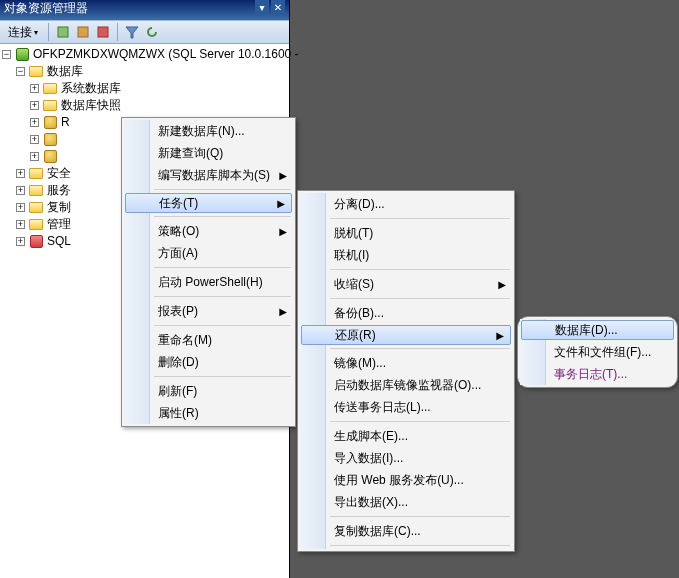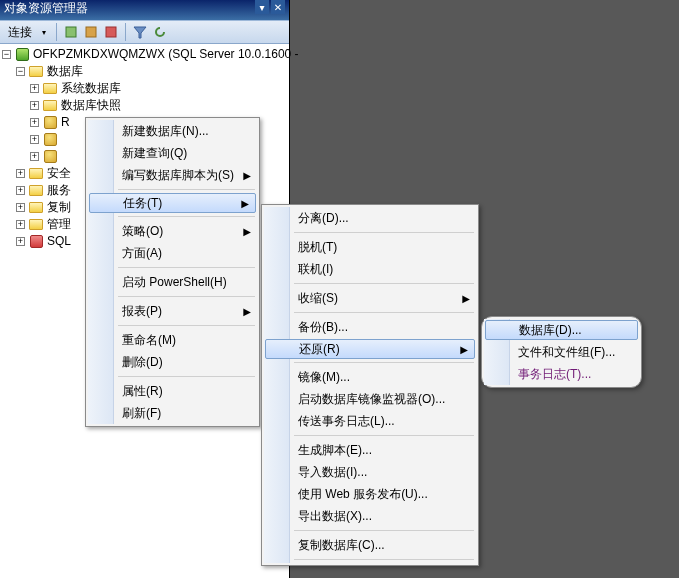--- a/index.html
+++ b/index.html
@@ -5,46 +5,46 @@
 * { box-sizing: border-box; margin: 0; padding: 0; }
 body { font-family: "Microsoft YaHei", SimSun, sans-serif; font-size: 12px; background: #585858; width: 679px; height: 578px; overflow: hidden; position: relative; }
 
 .panel { width: 290px; height: 578px; background: #fff; border-right: 1px solid #000; position: relative; }
 .panel-titlebar { background: linear-gradient(180deg,#0a246a 0%,#3b6ea5 100%); color: #fff; height: 20px; display: flex; padding: 0 4px; justify-content: space-between; }
 .panel-titlebar .title { font-size: 12px; }
 .panel-titlebar .win-controls { display: flex; gap: 2px; }
 .panel-titlebar .win-btn { width: 14px; height: 14px; background: #2a5a9a; color: #fff; font-size: 10px; display: flex; align-items: center; justify-content: center; cursor: pointer; }
 
 .toolbar { height: 24px; background: linear-gradient(180deg,#e4ecf7 0%,#c7d8ed 100%); border-top: 1px solid #9db8d9; border-bottom: 1px solid #8aa7cb; display: flex; align-items: center; padding: 0 4px; gap: 4px; }
-.toolbar .tb-item { display: flex; align-items: center; gap: 10px; padding: 1px 4px; cursor: pointer; }
+.toolbar .tb-item { display: flex; align-items: center; gap: 2px; padding: 1px 4px; cursor: pointer; }
 .toolbar .drop { font-size: 8px; }
 .toolbar .divider { width: 1px; height: 18px; background: #8aa7cb; margin: 0 2px; }
 .tb-icon { width: 16px; height: 16px; display: inline-flex; align-items: center; justify-content: center; }
 
 .tree { padding: 2px 0; font-size: 12px; line-height: 17px; }
 .tree-row { display: flex; align-items: center; height: 17px; white-space: nowrap; padding-left: 2px; }
 .tree-row .exp { width: 9px; height: 9px; border: 1px solid #808080; display: inline-flex; align-items: center; justify-content: center; font-size: 9px; line-height: 1; margin-right: 3px; color: #000; background: #fff; flex: 0 0 auto; }
 .tree-row .icon { width: 16px; height: 14px; margin-right: 3px; flex: 0 0 auto; display: inline-flex; align-items: center; justify-content: center; }
 .folder { background: linear-gradient(180deg,#fff4b8,#f3cf45); border: 1px solid #cfa12b; border-radius: 1px; width: 14px; height: 11px; }
 .db-icon { width: 13px; height: 13px; background: radial-gradient(circle at 40% 30%,#f7e07a,#d8a830); border:1px solid #a67c1a; border-radius: 2px; }
 .server-icon { width: 13px; height: 13px; background: linear-gradient(180deg,#aee36a,#4fa52b); border:1px solid #2f6b18; border-radius: 2px; }
 .sqlred-icon { width: 13px; height: 13px; background: linear-gradient(180deg,#f08a8a,#d13a3a); border:1px solid #a22828; border-radius: 2px; }
 .ind { display:inline-block; }
 
 
-.context-menu { position: absolute; background: #f3f3f3; border: 1px solid #8a8a8a; box-shadow: 2px 2px 4px rgba(0,0,0,0.35); padding: 2px; font-size: 12px; z-index: 10; }
+.context-menu { position: absolute; background: #f3f3f3; border: 1px solid #8a8a8a; box-shadow: 2px 2px 4px rgba(0,0,0,0.35); padding: 2px; font-size: 12px; z-index: 10; margin-left: 36px; }
 .context-menu .gutter { position: absolute; left: 2px; top: 2px; bottom: 2px; width: 26px; background: linear-gradient(90deg,#eef3fa,#dde7f5); border-right: 1px solid #c6d3e7; }
 .mi { position: relative; height: 22px; display: flex; align-items: center; padding-left: 34px; padding-right: 22px; white-space: nowrap; cursor: default; z-index: 1; }
 .mi.highlight { background: linear-gradient(180deg,#e6effc,#c4dafc); border: 1px solid #7da2ce; border-radius: 2px; height: 20px; margin: 1px; padding-left: 33px; padding-right: 21px; text-align: center; }
 .mi.disabled { color: #701a75; }
 .mi .arrow { position: absolute; right: 6px; font-size: 10px; }
 .sep { height: 1px; background: #cfcfcf; margin: 3px 2px 3px 30px; position: relative; z-index: 1; }
 
 .menu1 { left: 85px; top: 117px; width: 175px; }
-.menu2 { left: 261px; top: 204px; width: 218px; }
+.menu2 { left: 261px; top: 190px; width: 218px; }
 .menu3 { left: 481px; top: 316px; width: 161px; border-radius: 11px; }
 </style>
 </head>
 <body>
 
 <div class="panel">
   <div class="panel-titlebar">
     <span class="title">对象资源管理器</span>
     <div class="win-controls">
       <span class="win-btn">▾</span>
@@ -221,24 +221,24 @@
     </div>
   <div class="sep"></div>
   <div class="mi">
       <span>重命名(M)</span>
     </div>
   <div class="mi">
       <span>删除(D)</span>
     </div>
   <div class="sep"></div>
   <div class="mi">
+      <span>刷新(F)</span>
+    </div>
+  <div class="mi">
       <span>属性(R)</span>
-    </div>
-  <div class="mi">
-      <span>刷新(F)</span>
     </div>
 </div>
 
 <div class="context-menu menu2">
   <div class="gutter"></div>
   <div class="mi">
       <span>分离(D)...</span>
     </div>
   <div class="sep"></div>
   <div class="mi">

